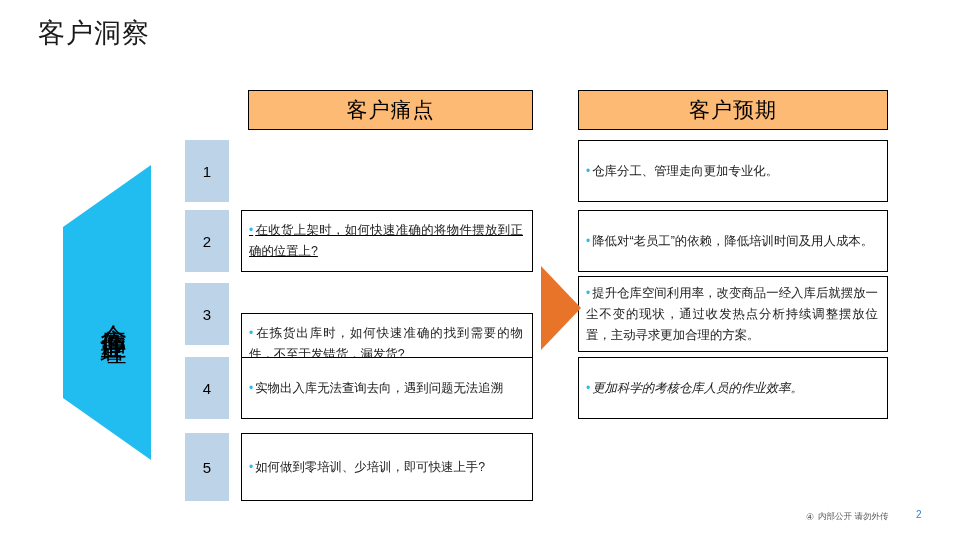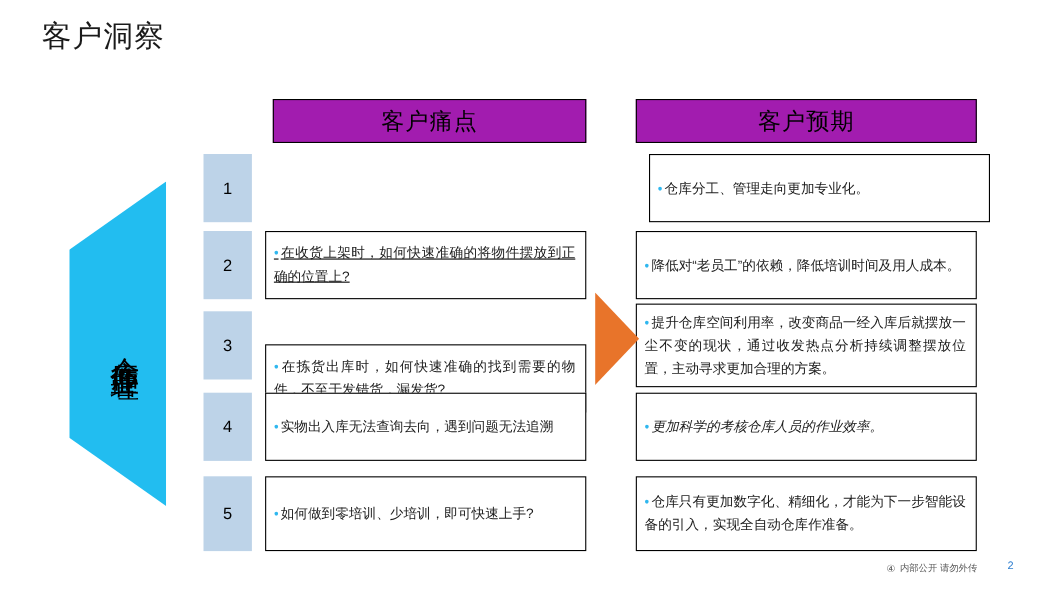--- a/index.html
+++ b/index.html
@@ -69,21 +69,21 @@
     letter-spacing: 3px;
     color: #000000;
     white-space: nowrap;
   }
 
   
   .col-header {
     position: absolute;
     box-sizing: border-box;
     border: 1px solid #000000;
-    background: #a21caf;
+    background: #fdba74;
     display: flex;
     align-items: center;
     justify-content: center;
     font-size: 21px;
     color: #000000;
     letter-spacing: 1px;
   }
   #header-pain {
     left: 248px;
     top: 90px;
@@ -186,21 +186,21 @@
     </svg>
     <div id="process-banner-label">
       <span>仓库作业管理</span>
     </div>
   </div>
 
   <div class="col-header" id="header-pain">客户痛点</div>
   <div class="col-header" id="header-expect">客户预期</div>
 
   <div class="num-badge" style="top:140px;height:62px;">1</div>
-  <div class="txt-box expect-box" style="top:140px;height:62px;margin-left:12px;">
+  <div class="txt-box expect-box" style="top:140px;height:62px;">
     <div class="body bulleted"><span class="bullet">•</span><span>仓库分工、管理走向更加专业化。</span></div>
   </div>
 
   <div class="num-badge" style="top:210px;height:62px;">2</div>
   <div class="txt-box pain-box" style="top:210px;height:62px;text-decoration:underline;">
     <div class="body bulleted"><span class="bullet">•</span><span>在收货上架时，如何快速准确的将物件摆放到正确的位置上?</span></div>
   </div>
   <div class="txt-box expect-box" style="top:210px;height:62px;">
     <div class="body bulleted"><span class="bullet">•</span><span>降低对“老员工”的依赖，降低培训时间及用人成本。</span></div>
   </div>
@@ -218,23 +218,20 @@
     <div class="body bulleted"><span class="bullet">•</span><span>实物出入库无法查询去向，遇到问题无法追溯</span></div>
   </div>
   <div class="txt-box expect-box" style="top:357px;height:62px;font-style:italic;">
     <div class="body bulleted"><span class="bullet">•</span><span>更加科学的考核仓库人员的作业效率。</span></div>
   </div>
 
   <div class="num-badge" style="top:433px;height:68px;">5</div>
   <div class="txt-box pain-box" style="top:433px;height:68px;">
     <div class="body bulleted"><span class="bullet">•</span><span>如何做到零培训、少培训，即可快速上手?</span></div>
   </div>
-  <div class="txt-box expect-box" style="top:433px;height:68px;">
-    <div class="body bulleted"><span class="bullet">•</span><span>仓库只有更加数字化、精细化，才能为下一步智能设备的引入，实现全自动仓库作准备。</span></div>
-  </div>
 
   <svg id="flow-arrow" viewBox="0 0 40 84">
     <polygon points="0,0 40,42 0,84" fill="#e8742a"></polygon>
   </svg>
 
   <div id="footer">
     <span id="footer-mark">④</span>
     <span>内部公开 请勿外传</span>
   </div>
   <div id="page-number">2</div>

